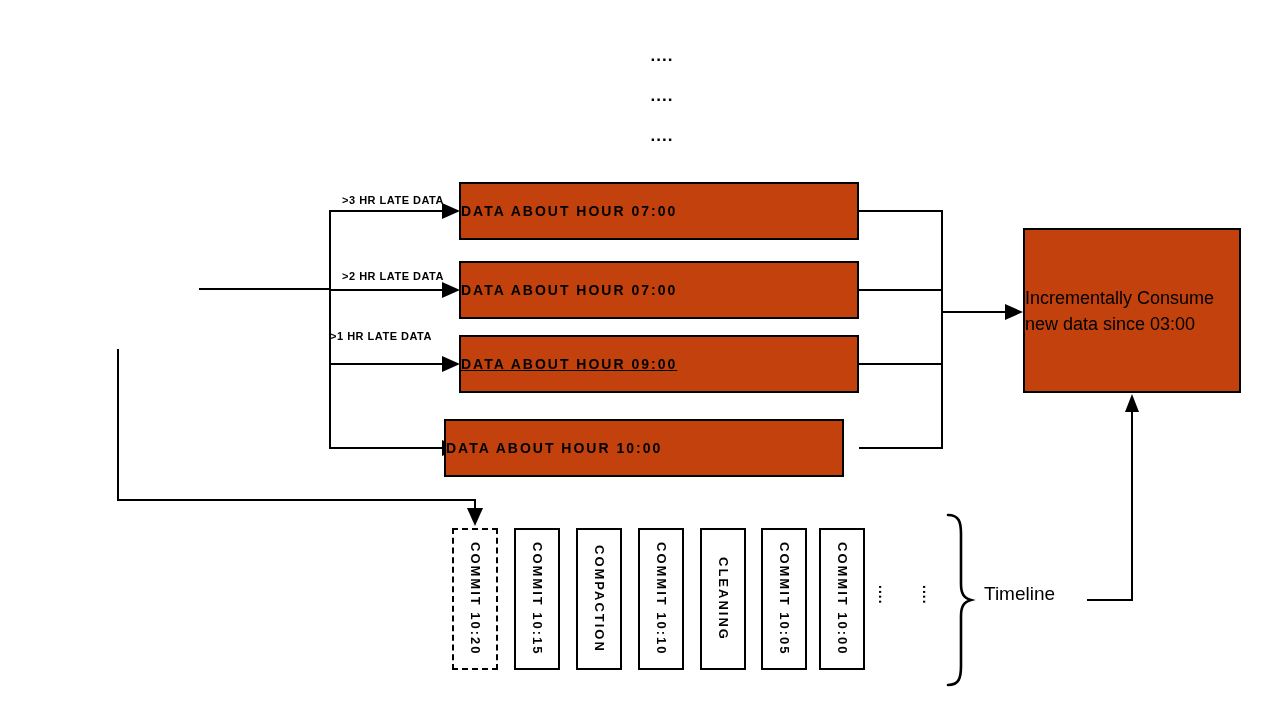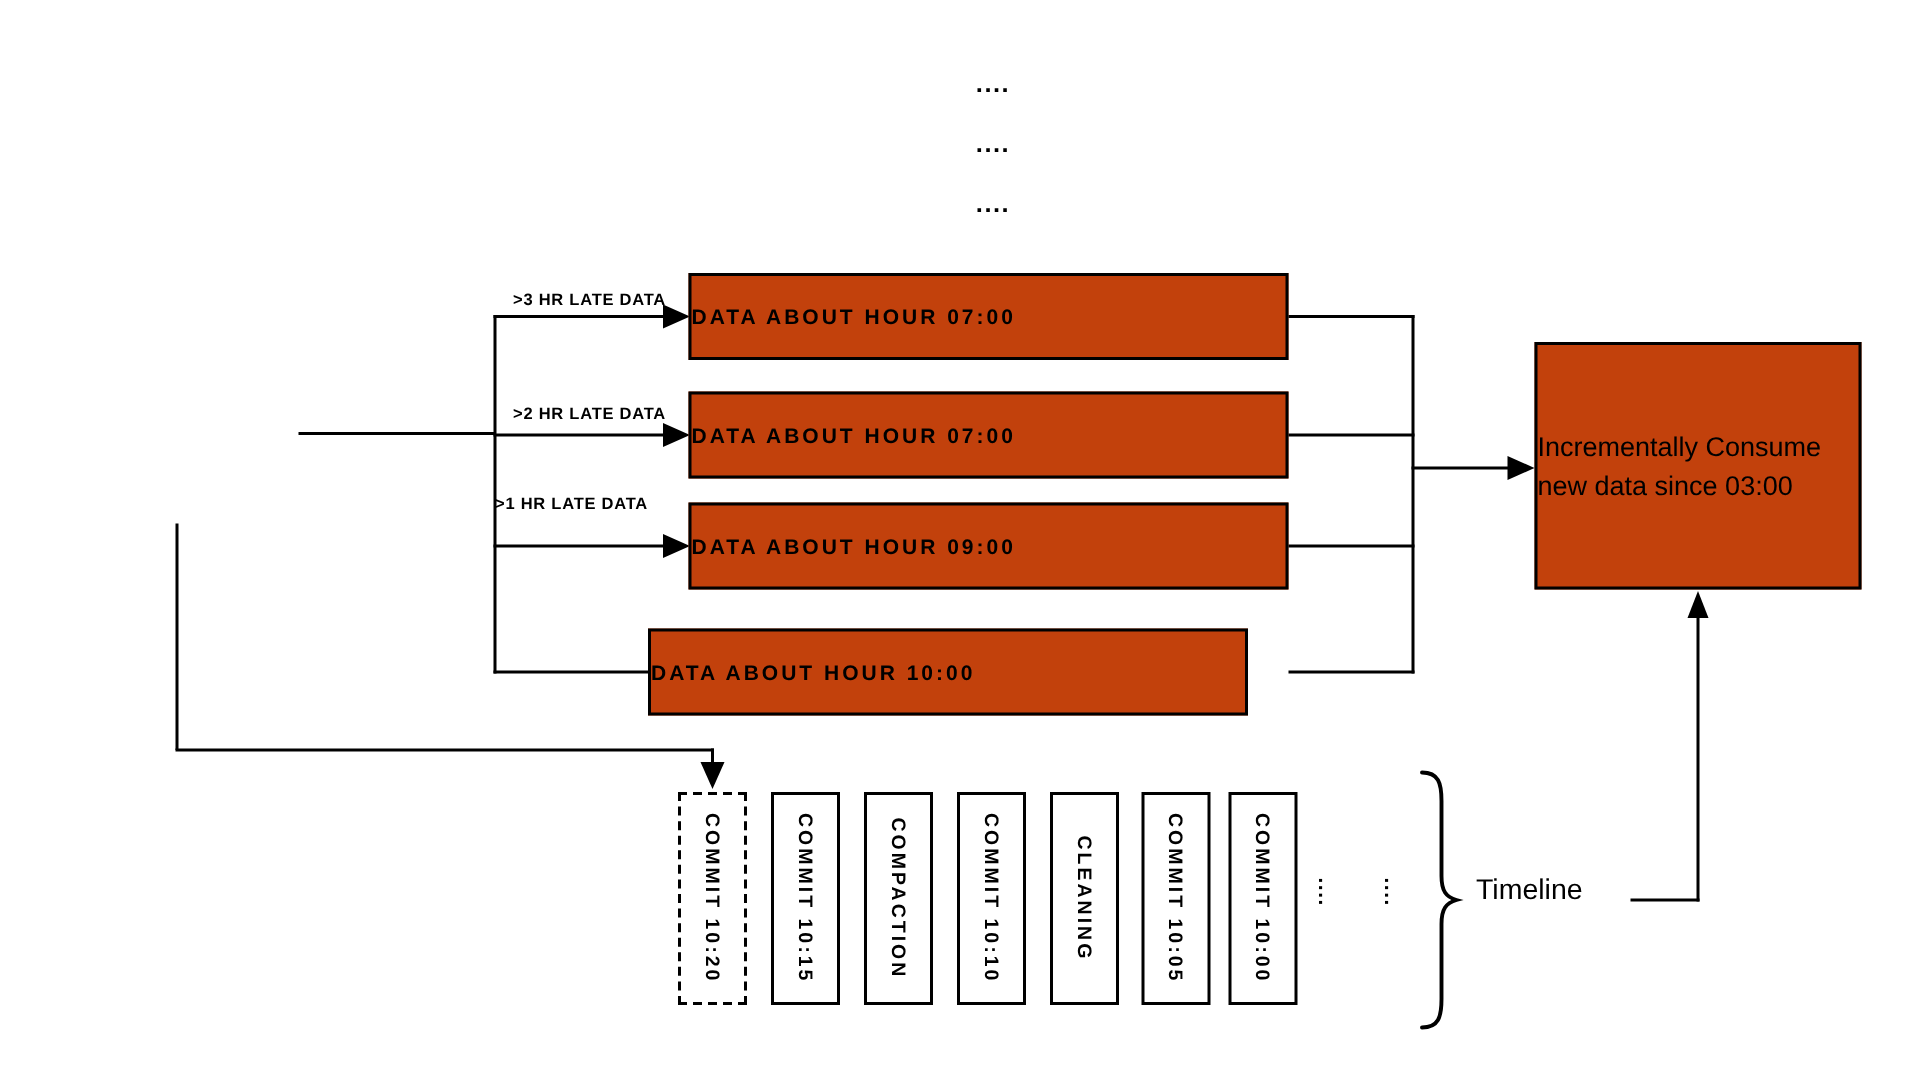--- a/index.html
+++ b/index.html
@@ -64,24 +64,24 @@
   <div class="late-label" style="left:328px;top:194px;">&gt;3 HR LATE DATA</div>
   <div class="late-label" style="left:328px;top:270px;">&gt;2 HR LATE DATA</div>
   <div class="late-label" style="left:316px;top:330px;">&gt;1 HR LATE DATA</div>
 
   <div class="box caps" style="left:459px;top:182px;width:396px;height:54px;">
     <div>DATA ABOUT HOUR 07:00</div>
   </div>
   <div class="box caps" style="left:459px;top:261px;width:396px;height:54px;">
     <div>DATA ABOUT HOUR 07:00</div>
   </div>
-  <div class="box caps" style="left:459px;top:335px;width:396px;height:54px;">
+  <div class="box caps" style="left:459px;top:335px;width:396px;height:54px;text-decoration:underline;">
     <div>DATA ABOUT HOUR 09:00</div>
   </div>
-  <div class="box caps" style="left:432px;top:419px;width:396px;height:54px;">
+  <div class="box caps" style="left:444px;top:419px;width:396px;height:54px;">
     <div>DATA ABOUT HOUR 10:00</div>
   </div>
 
   <div class="hline" style="left:859px;top:210px;width:84px;"></div>
   <div class="hline" style="left:859px;top:289px;width:84px;"></div>
   <div class="hline" style="left:859px;top:363px;width:84px;"></div>
   <div class="hline" style="left:859px;top:447px;width:84px;"></div>
   <div class="vline" style="left:941px;top:210px;height:239px;"></div>
 
   <div class="hline" style="left:941px;top:311px;width:65px;"></div>

